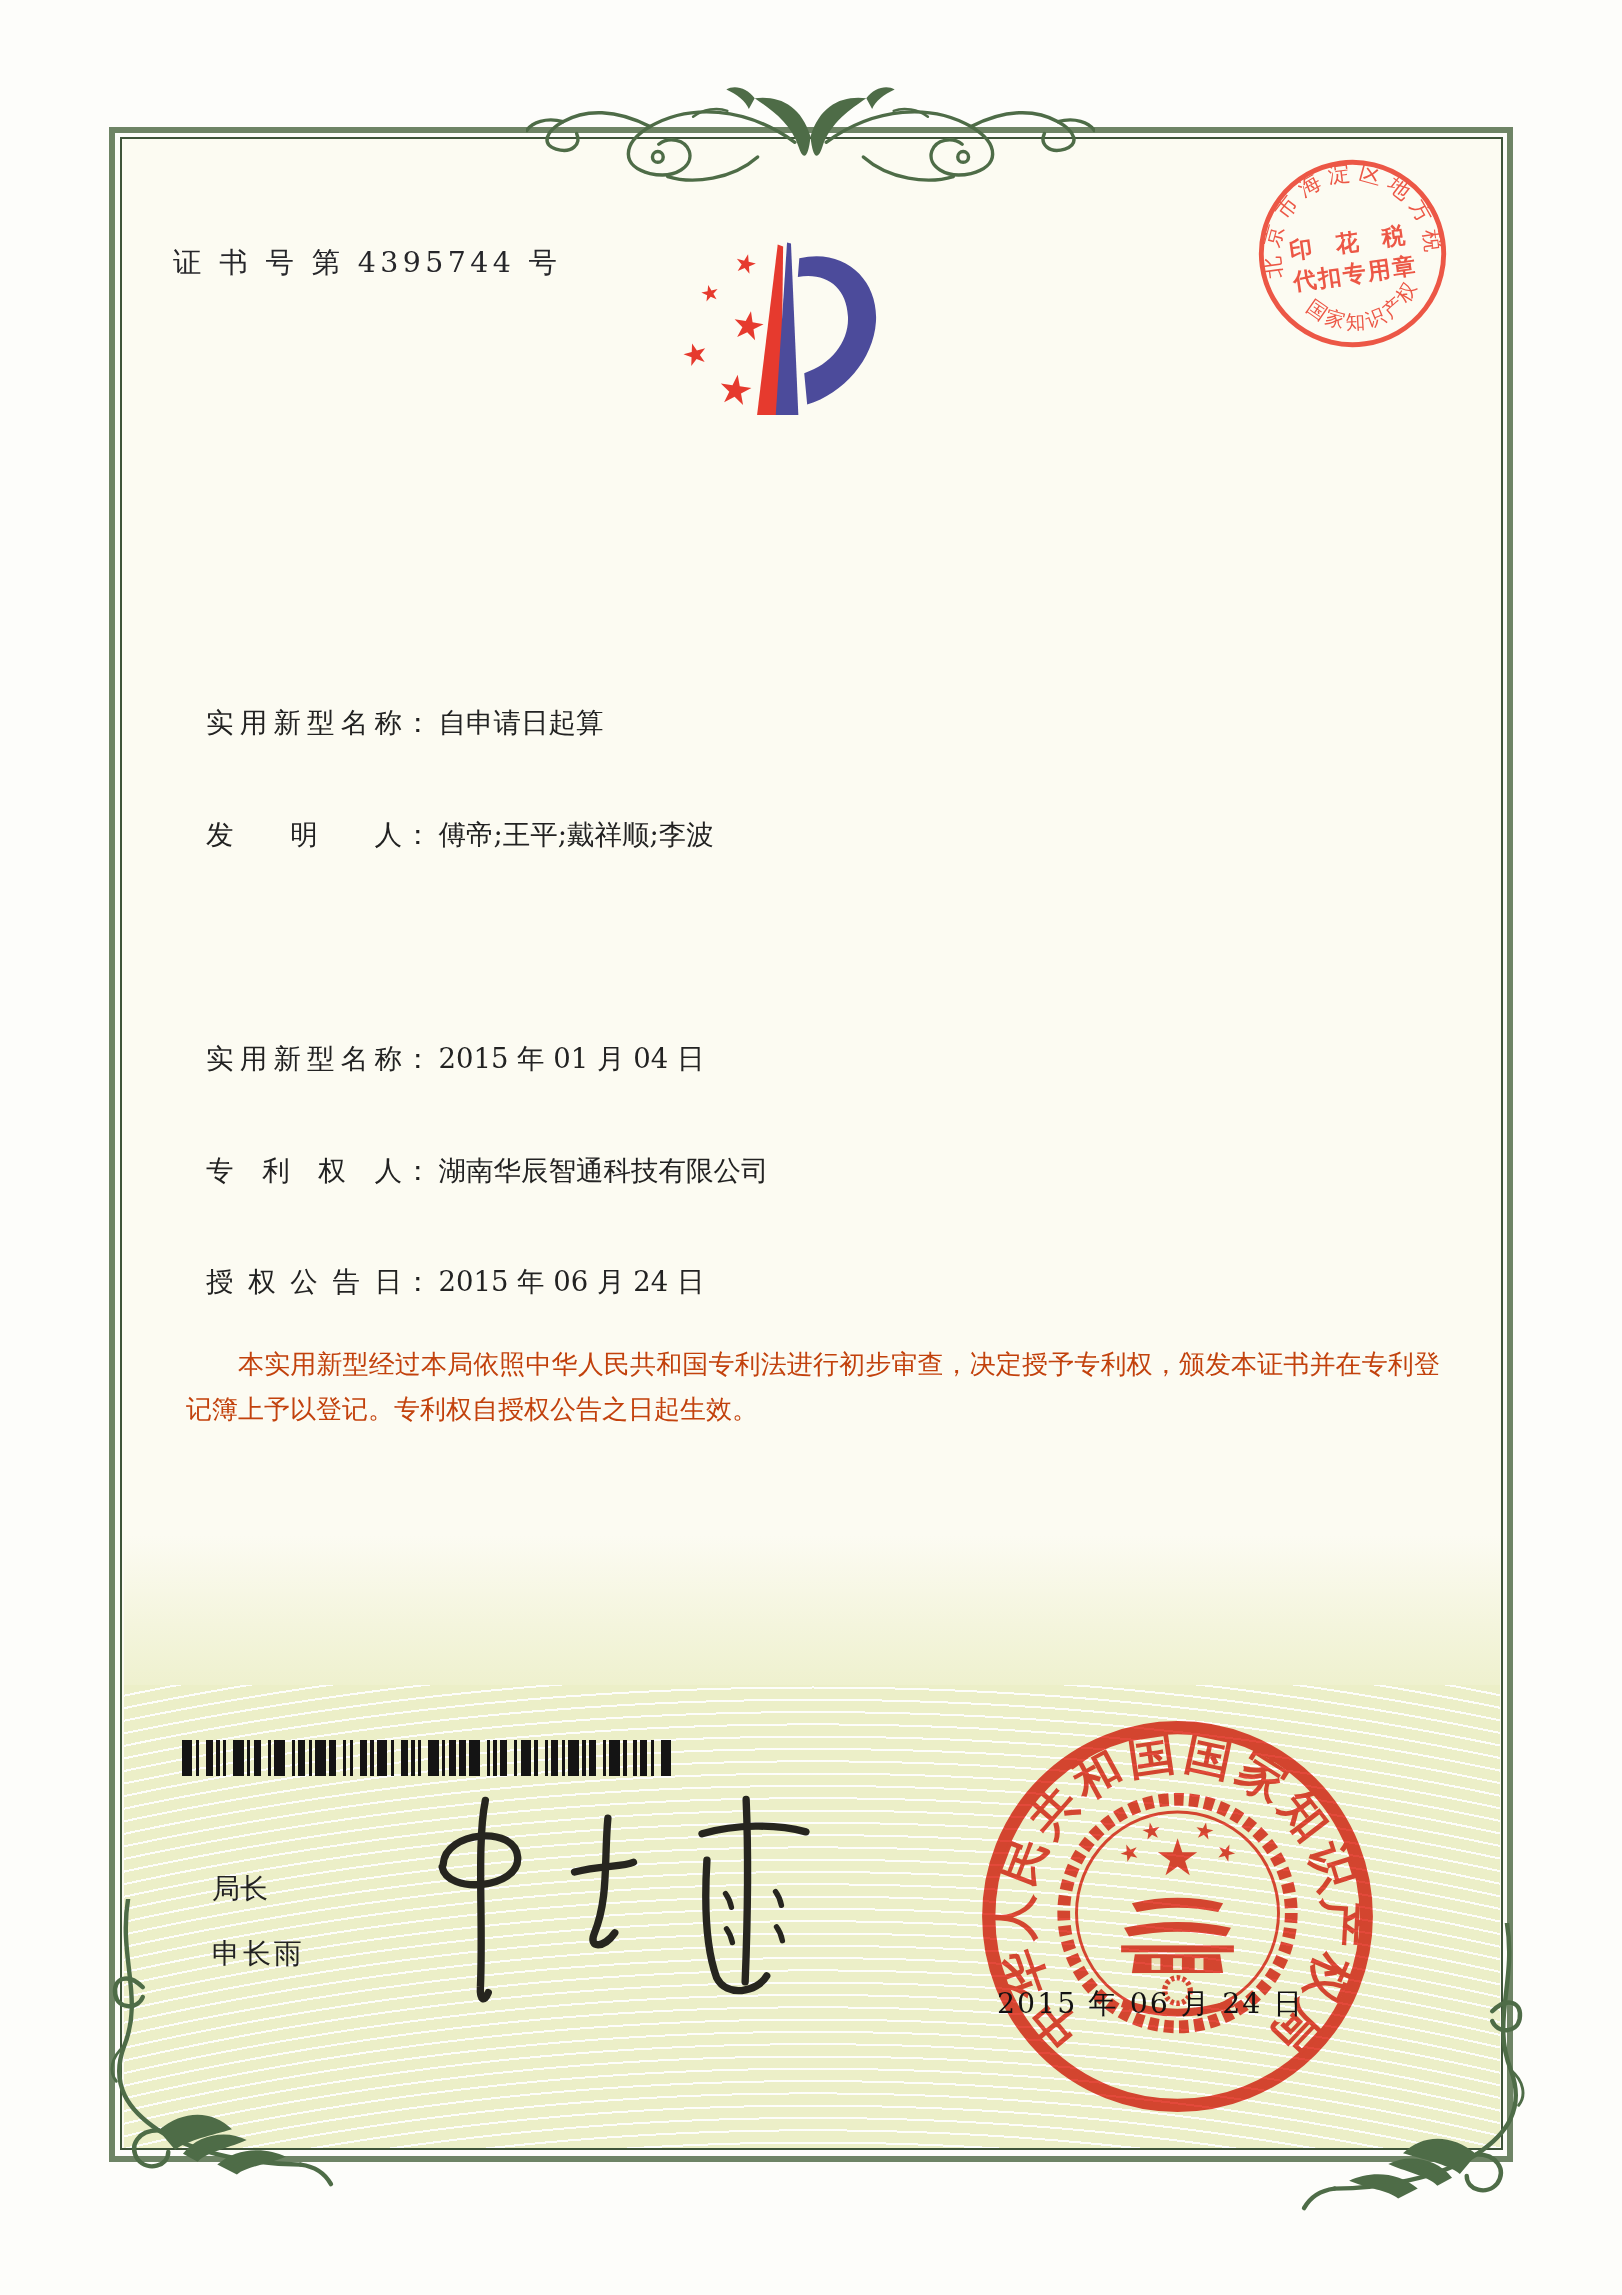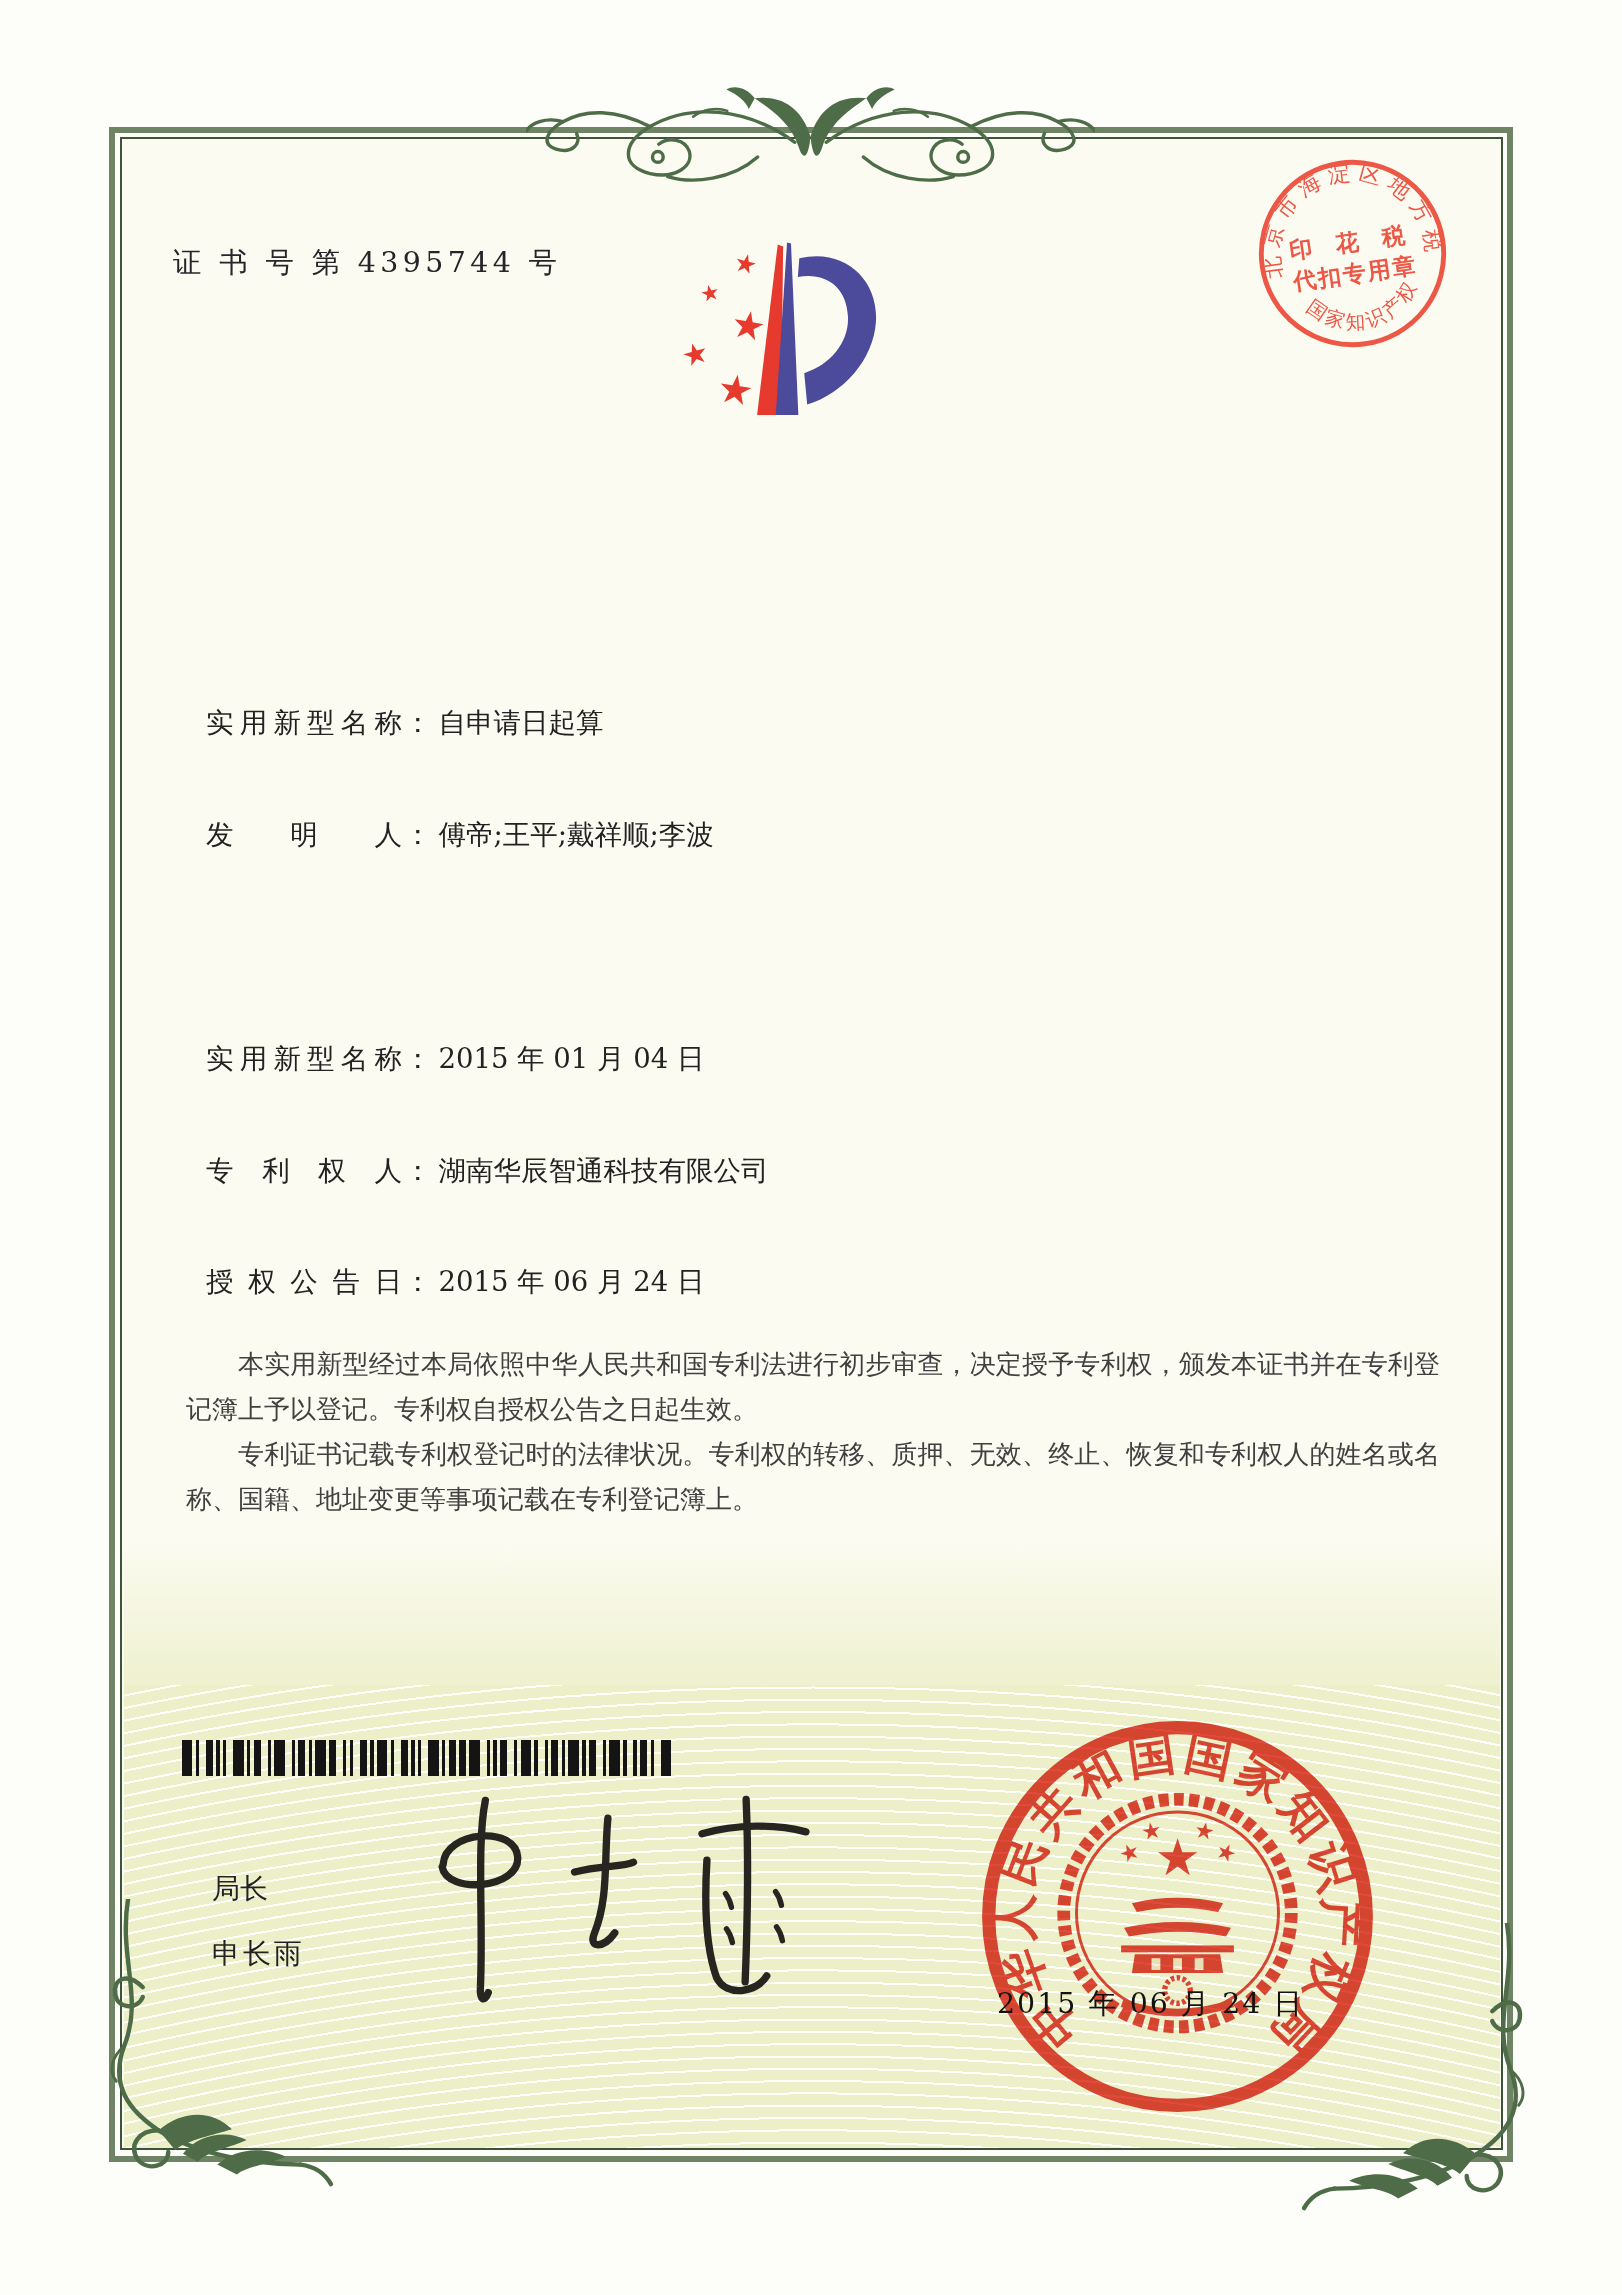--- a/index.html
+++ b/index.html
@@ -20,21 +20,21 @@
             rgba(255,255,255,0) 0px,rgba(255,255,255,0) 10.3px,
             rgba(255,255,255,.92) 10.3px,rgba(255,255,255,.92) 12.3px);}
   
   .certno{position:absolute;left:173px;top:244px;font-size:28.4px;letter-spacing:4.4px;color:#26262a;z-index:4;}
   .title{position:absolute;left:0;top:467px;width:1622px;text-align:center;font-size:74px;font-weight:bold;
          letter-spacing:21.6px;color:#3f4243;text-shadow:1.5px 1.5px 0 rgba(120,120,120,.35);z-index:4;}
   .field{position:absolute;left:206px;font-size:27.5px;color:#222;z-index:4;white-space:nowrap;}
   .flabel{display:inline-block;width:196px;text-align:justify;text-align-last:justify;vertical-align:top;}
   .fcolon{display:inline-block;margin:0 6.9px 0 2px;}
   .paras{position:absolute;left:186px;top:1342px;width:1254px;font-size:26px;line-height:45px;
-         text-align:justify;color:#404040;z-index:4;}
+         text-align:justify;color:#c2410c;z-index:4;}
   .paras p{margin:0;text-indent:2em;}
   .signer-title{position:absolute;left:212px;top:1870px;font-size:28px;color:#222;z-index:4;}
   .signer-name{position:absolute;left:212px;top:1935px;font-size:28px;color:#222;z-index:4;letter-spacing:2.9px;}
   .issue-date{position:absolute;left:997px;top:1985px;font-size:28.4px;color:#121212;letter-spacing:2px;z-index:6;white-space:nowrap;}
   .footer{position:absolute;left:0;top:2105px;width:1622px;text-align:center;font-size:22px;color:#2a2a2a;z-index:4;}
   
   .barcode{position:absolute;left:182px;top:1740px;height:36px;display:flex;align-items:stretch;z-index:4;}
   .bb{background:#141414;height:100%;}
   .bs{background:transparent;height:100%;}
   
@@ -146,21 +146,20 @@
   </div>
   <div class="field" style="top:1153px">
     <span class="flabel">专利权人</span><span class="fcolon">：</span><span>湖南华辰智通科技有限公司</span>
   </div>
   <div class="field" style="top:1264px">
     <span class="flabel">授权公告日</span><span class="fcolon">：</span><span>2015 年 06 月 24 日</span>
   </div>
 
   <div class="paras">
     <p>本实用新型经过本局依照中华人民共和国专利法进行初步审查，决定授予专利权，颁发本证书并在专利登记簿上予以登记。专利权自授权公告之日起生效。</p>
-    <p>专利证书记载专利权登记时的法律状况。专利权的转移、质押、无效、终止、恢复和专利权人的姓名或名称、国籍、地址变更等事项记载在专利登记簿上。</p>
   </div>
 
   <div class="barcode">
       <div class="bb" style="width: 10.3px;"></div>
       <div class="bs" style="width: 3.4px;"></div>
       <div class="bb" style="width: 3.4px;"></div>
       <div class="bs" style="width: 6.9px;"></div>
       <div class="bb" style="width: 6.9px;"></div>
       <div class="bs" style="width: 3.4px;"></div>
       <div class="bb" style="width: 3.4px;"></div>

